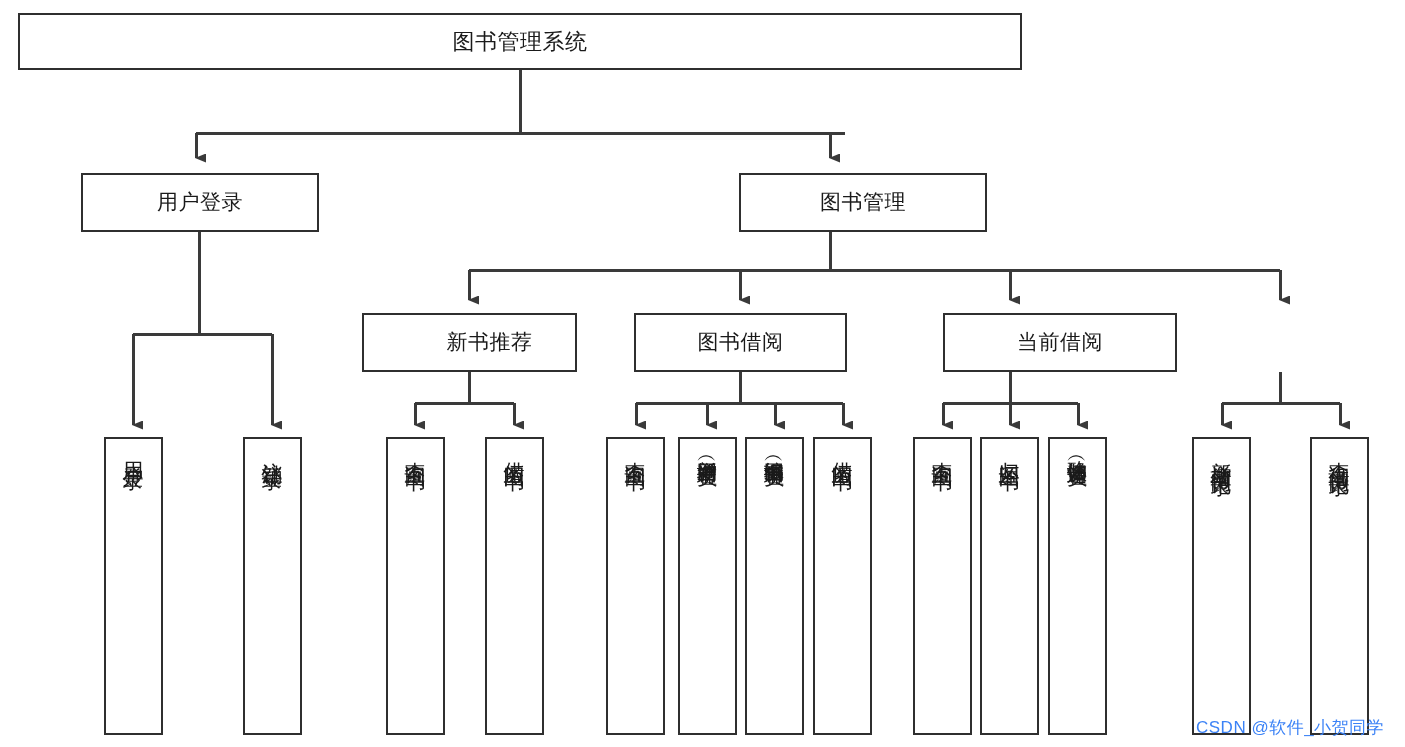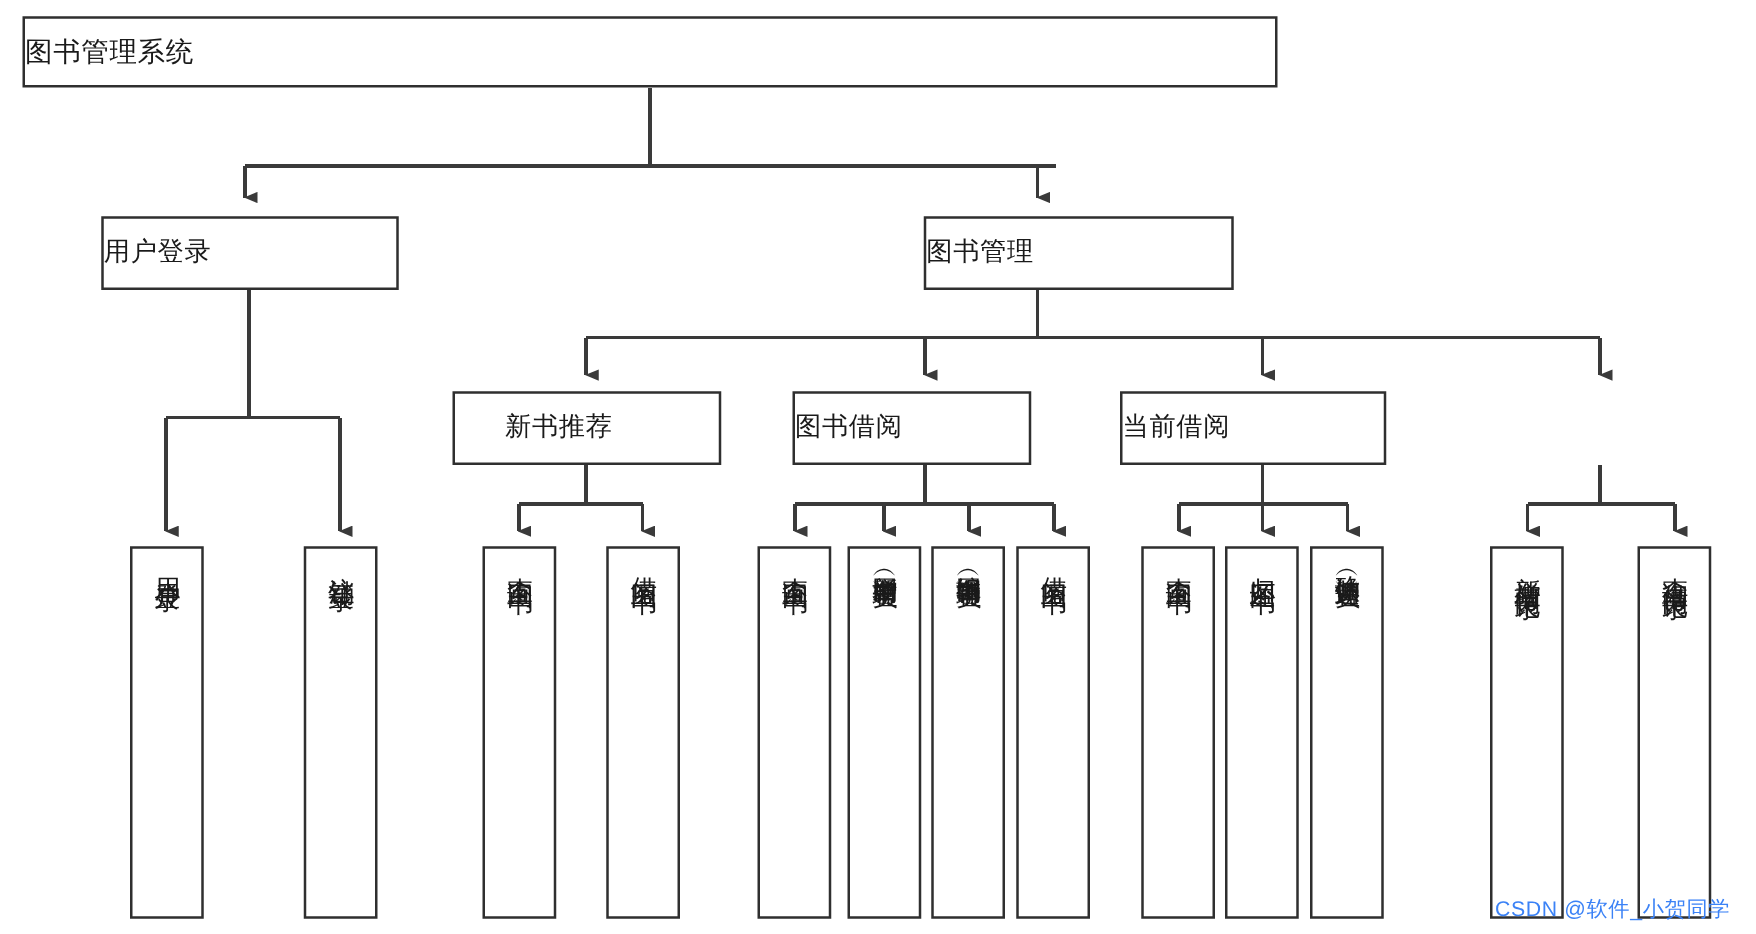--- a/index.html
+++ b/index.html
@@ -26,21 +26,21 @@
     height: 747px;
     pointer-events: none;
   }
   .node {
     position: absolute;
     box-sizing: border-box;
     background: #ffffff;
     border: 2px solid #2f2f2f;
     display: flex;
     align-items: center;
-    justify-content: flex-start;
+    justify-content: center;
     color: #1a1a1a;
   }
   .node .label {
     display: block;
     text-align: center;
     line-height: 1.18;
     letter-spacing: 0.5px;
   }
   
   .node.horiz .label {
@@ -140,25 +140,25 @@
   </div>
 
   <div class="node horiz" style="left:739px; top:173px; width:248px; height:59px;">
     <span class="label">图书管理</span>
   </div>
 
   <div class="node horiz" style="left:362px; top:313px; width:215px; height:59px;padding-left:40px;">
     <span class="label">新书推荐</span>
   </div>
 
-  <div class="node horiz" style="left:634px; top:313px; width:191px; height:59px;">
+  <div class="node horiz" style="left:634px; top:313px; width:213px; height:59px;">
     <span class="label">图书借阅</span>
   </div>
 
-  <div class="node horiz" style="left:896px; top:313px; width:213px; height:59px;">
+  <div class="node horiz" style="left:943px; top:313px; width:234px; height:59px;">
     <span class="label">当前借阅</span>
   </div>
 
 
   <div class="node vert" style="left:104px; top:437px; width:59px; height:298px;">
     <span class="label">用户登录</span>
   </div>
 
   <div class="node vert" style="left:243px; top:437px; width:59px; height:298px;">
     <span class="label">注销登录</span>

